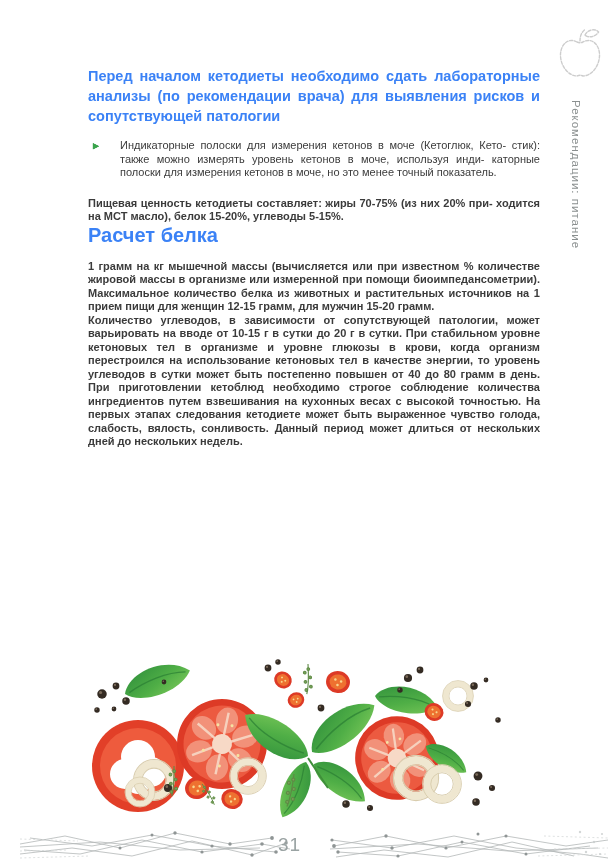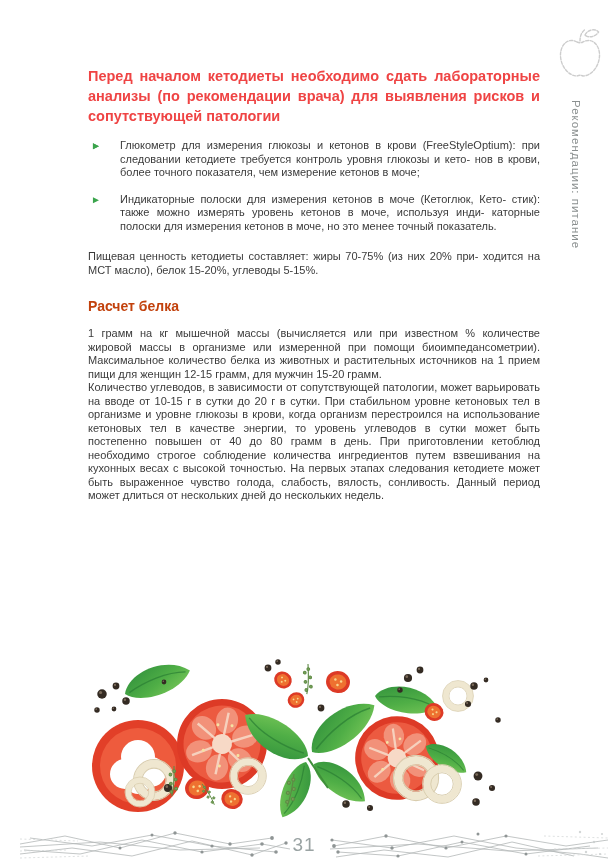--- a/index.html
+++ b/index.html
@@ -5,50 +5,50 @@
   * { margin:0; padding:0; box-sizing:border-box; }
   html,body { background:#e9e9e9; }
   .page {
     position:relative; width:608px; height:860px; margin:0 auto;
     background:#ffffff; overflow:hidden;
     font-family:"Liberation Sans", sans-serif;
     color:#3b3b3b;
   }
   .content { position:absolute; left:88px; top:66px; width:452px; }
   .intro-heading {
-    color:#ef4444; font-size:14.5px; font-weight:bold; line-height:20px;
+    color:#3b82f6; font-size:14.5px; font-weight:bold; line-height:20px;
     text-align:justify; margin-bottom:13px;
   }
   .bullets { list-style:none; margin-top:5px; }
   .bullets li {
     position:relative; padding-left:32px; margin-bottom:13px;
     font-size:11px; line-height:13.5px; text-align:justify;
   }
   .bullet-arrow {
     position:absolute; left:3px; top:0; color:#3aa44c; font-size:10px; line-height:13.5px;
   }
-  .body-par { font-size:11px; line-height:13.5px; text-align:justify; }
+  .body-par { font-size:11px; line-height:13.5px; text-align:justify;font-weight:bold; }
   .nutrition { margin-top:17px; }
   .section-heading {
-    color:#c2410c; font-size:14px; font-weight:bold;
-    margin-top:21px; margin-bottom:13px;
+    color:#3b82f6; font-size:20px; font-weight:bold;
+    margin-bottom:13px;
   }
   .sidebar-label {
     position:absolute; left:570px; top:100px;
     writing-mode:vertical-rl; text-orientation:mixed;
     font-size:11.5px; letter-spacing:1px; color:#8a8f8f;
     white-space:nowrap;
   }
   .apple-icon { position:absolute; left:556px; top:26px; }
   .food-art { position:absolute; left:70px; top:656px; }
   .footer-decor-left  { position:absolute; left:20px;  top:828px; }
   .footer-decor-right { position:absolute; left:328px; top:824px; }
   .page-number {
     position:absolute; left:278px; top:834px; width:52px;
-    text-align:center; font-size:19px; letter-spacing:1px; color:#9aa3a3;
+    font-size:19px; letter-spacing:1px; color:#9aa3a3;
   }
 </style>
 </head>
 <body>
 
 <div class="page">
 
   <svg class="apple-icon" width="48" height="54" viewBox="0 0 48 54">
     <g fill="none" stroke="#cdcdcd" stroke-width="1.4" stroke-linecap="round" stroke-dasharray="3,1.6">
       <path d="M21,16 C12,11 4,19 4.5,30 C5,41 13,50 21,50 C23,49 25,49 27,50 C35,50 43,41 43.5,30 C44,19 36,11 27,16 C25,17 23,17 21,16 Z"></path>
@@ -62,21 +62,20 @@
   <div class="content">
 
     <h1 class="intro-heading">Перед началом кетодиеты необходимо сдать лабораторные анализы (по рекомендации врача) для выявления рисков и сопутствующей патологии</h1>
 
     <ul class="bullets">
       <li>
         <span class="bullet-arrow">►</span>
       </li>
       <li>
         <span class="bullet-arrow">►</span>
-        <span>Глюкометр для измерения глюкозы и кетонов в крови (FreeStyleOptium): при следовании кетодиете требуется контроль уровня глюкозы и кето- нов в крови, более точного показателя, чем измерение кетонов в моче;</span>
       </li>
       <li>
         <span class="bullet-arrow">►</span>
         <span>Индикаторные полоски для измерения кетонов в моче (Кетоглюк, Кето- стик): также можно измерять уровень кетонов в моче, используя инди- каторные полоски для измерения кетонов в моче, но это менее точный показатель.</span>
       </li>
     </ul>
 
     <p class="body-par nutrition">Пищевая ценность кетодиеты составляет: жиры 70-75% (из них 20% при- ходится на МСТ масло), белок 15-20%, углеводы 5-15%.</p>
 
     <h2 class="section-heading">Расчет белка</h2>

